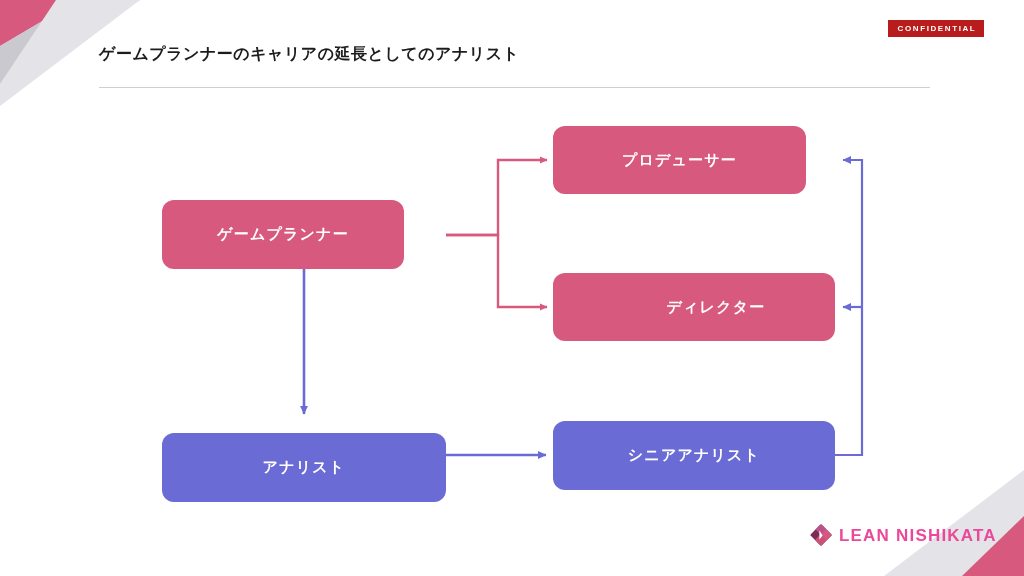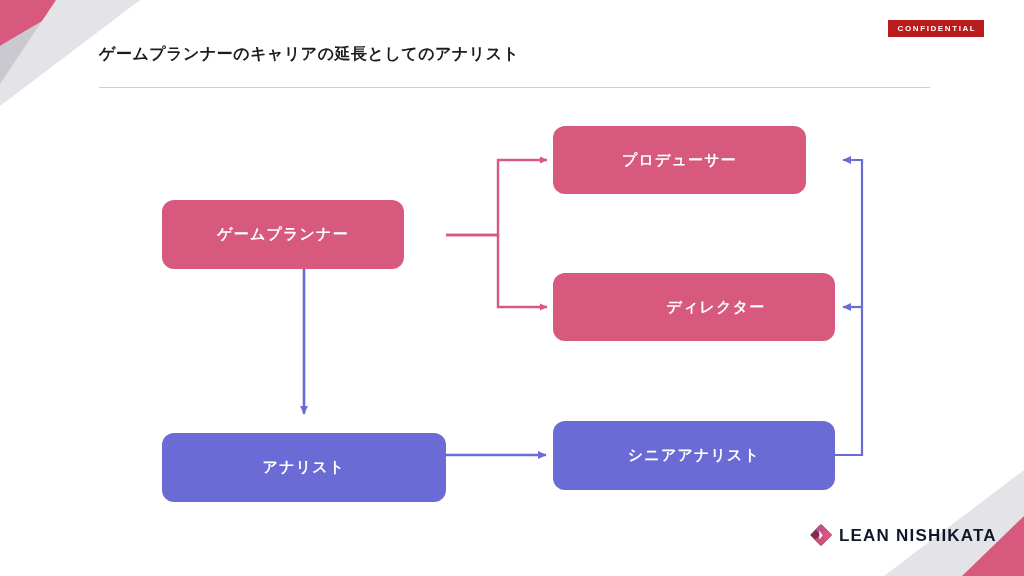--- a/index.html
+++ b/index.html
@@ -102,21 +102,21 @@
     position: absolute;
     left: 810px;
     top: 524px;
     display: flex;
     align-items: center;
     gap: 7px;
   }
   #logo-text {
     font-size: 17px;
     font-weight: bold;
-    color: #0f172a;
+    color: #ec4899;
     letter-spacing: 1.2px;
     line-height: 1;
   }
 </style>
 </head>
 <body>
 
 <div id="slide">
 
   <svg class="corner-svg" viewBox="0 0 1024 576" xmlns="http://www.w3.org/2000/svg">

